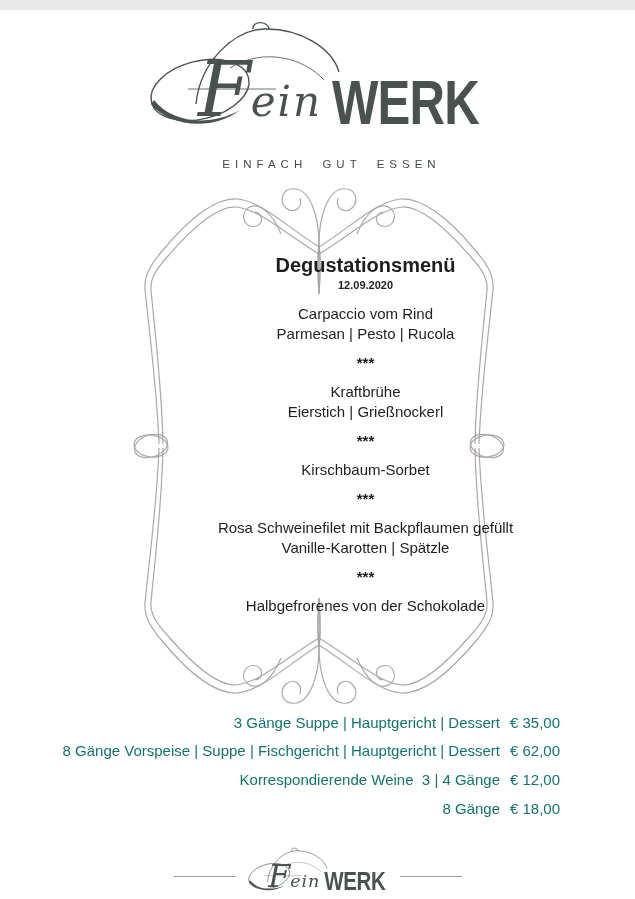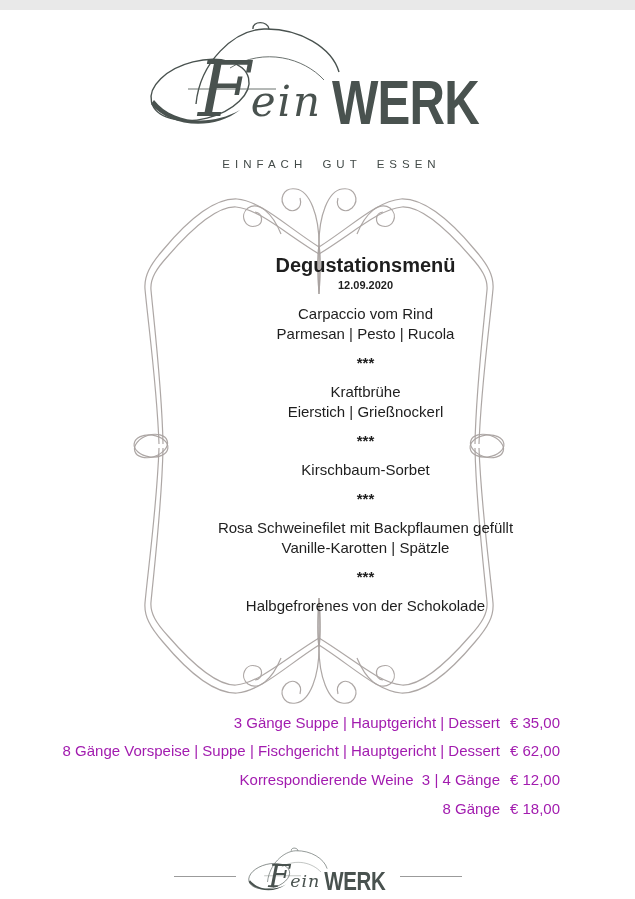--- a/index.html
+++ b/index.html
@@ -32,21 +32,21 @@
   .frame{position:absolute;left:114px;top:172px;width:410px;height:528px;}
   .frame path,.frame ellipse{fill:none;stroke:#a9a2a0;stroke-width:1.2;opacity:.95;}
   
   .menu-text{position:absolute;left:0;top:244px;width:635px;text-align:center;color:#1e1e1e;padding-left:48px;}
   .menu-title{font-size:20px;font-weight:bold;line-height:22px;}
   .menu-date{font-size:11px;font-weight:bold;line-height:16px;margin-top:1px;}
   .courses{margin-top:11px;}
   .course-line{font-size:15px;line-height:20px;margin:0;}
   .stars{font-size:15px;font-weight:bold;line-height:20px;margin:9px 0;}
   
-  .pricing{position:absolute;top:698px;right:73px;color:#a21caf;}
+  .pricing{position:absolute;top:698px;right:73px;color:#0f766e;}
   .price-row{display:flex;justify-content:flex-end;align-items:center;height:28.6px;font-size:15px;}
   .price-label{white-space:pre;}
   .price-value{width:54px;text-align:center;margin-left:8px;white-space:pre;}
   
   .footer{position:absolute;top:837px;left:0;width:635px;display:flex;justify-content:center;align-items:flex-start;gap:9px;}
   .hline{width:62px;height:1px;background:#9b9b9b;margin-top:29px;}
   .logo-small{width:146px;height:48px;position:relative;}
   .logo-small-inner{position:absolute;left:0;top:0;width:350px;height:112px;transform:scale(0.417);transform-origin:0 0;}
 </style>
 </head>

